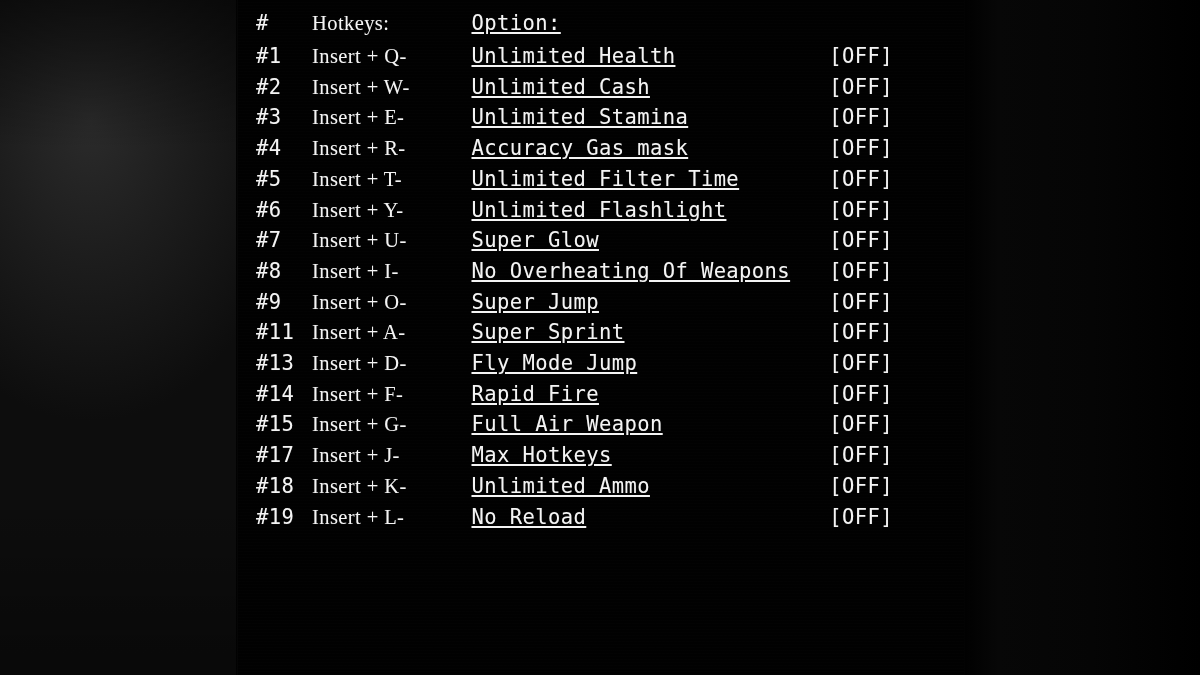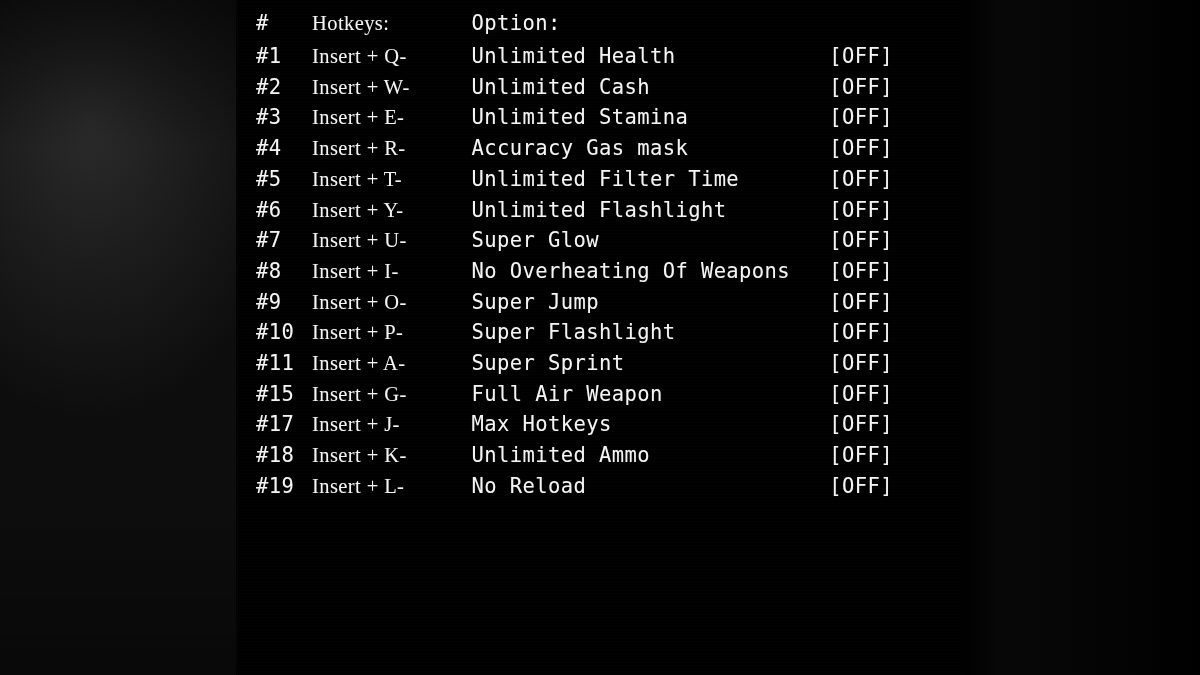--- a/index.html
+++ b/index.html
@@ -109,21 +109,21 @@
     font-weight: 400;
     white-space: pre;
     color: #f4f4f4;
     text-shadow: 0 0 1px rgba(255,255,255,.22);
   }
   .hk-table thead tr { height: 41px; }
   .hk-table tbody tr { height: 30.7px; }
 
   .col-num    { width: 48px;  padding-left: 18px !important; }
   .col-hotkey { width: 142px; font-family: Liberation Serif, serif; }
-  .col-option { width: 298px; }
+  .col-option { width: 298px; text-decoration: underline; }
   .col-state  { width: 120px; }
 
   .head-row th { vertical-align: bottom; padding-bottom: 2px !important; }
 
   .state-cell { color: #f4f4f4; }
 </style>
 </head>
 <body>
 
 <div id="screen">
@@ -203,36 +203,42 @@
     <td class="col-state state-cell">[OFF]</td>
   </tr>
 
   <tr>
     <td class="col-num">#9</td>
     <td class="col-hotkey">Insert + O-</td>
     <td class="col-option">Super Jump</td>
     <td class="col-state state-cell">[OFF]</td>
   </tr>
 
-  <tr>
-    <td class="col-num">#10</td>
-    <td class="col-hotkey">Insert + P-</td>
-    <td class="col-option">Super Flashlight</td>
-    <td class="col-state state-cell">[OFF]</td>
-  </tr>
 
   <tr>
     <td class="col-num">#11</td>
     <td class="col-hotkey">Insert + A-</td>
     <td class="col-option">Super Sprint</td>
     <td class="col-state state-cell">[OFF]</td>
   </tr>
 
 
-
+  <tr>
+    <td class="col-num">#13</td>
+    <td class="col-hotkey">Insert + D-</td>
+    <td class="col-option">Fly Mode Jump</td>
+    <td class="col-state state-cell">[OFF]</td>
+  </tr>
+
+  <tr>
+    <td class="col-num">#14</td>
+    <td class="col-hotkey">Insert + F-</td>
+    <td class="col-option">Rapid Fire</td>
+    <td class="col-state state-cell">[OFF]</td>
+  </tr>
 
   <tr>
     <td class="col-num">#15</td>
     <td class="col-hotkey">Insert + G-</td>
     <td class="col-option">Full Air Weapon</td>
     <td class="col-state state-cell">[OFF]</td>
   </tr>
 
 
   <tr>

